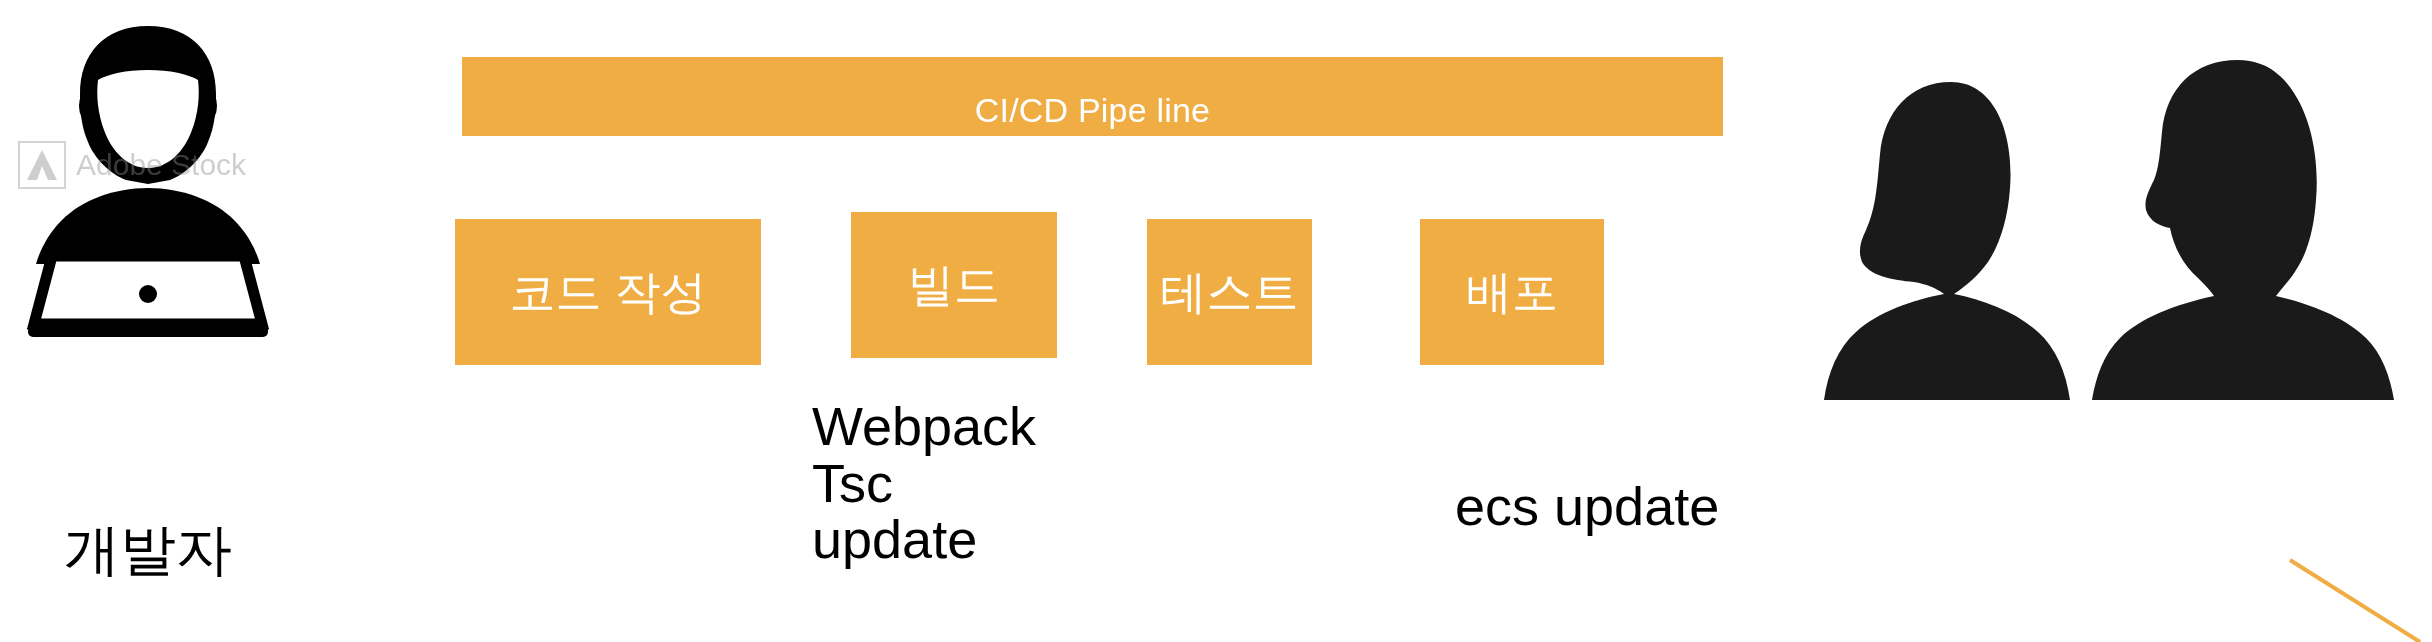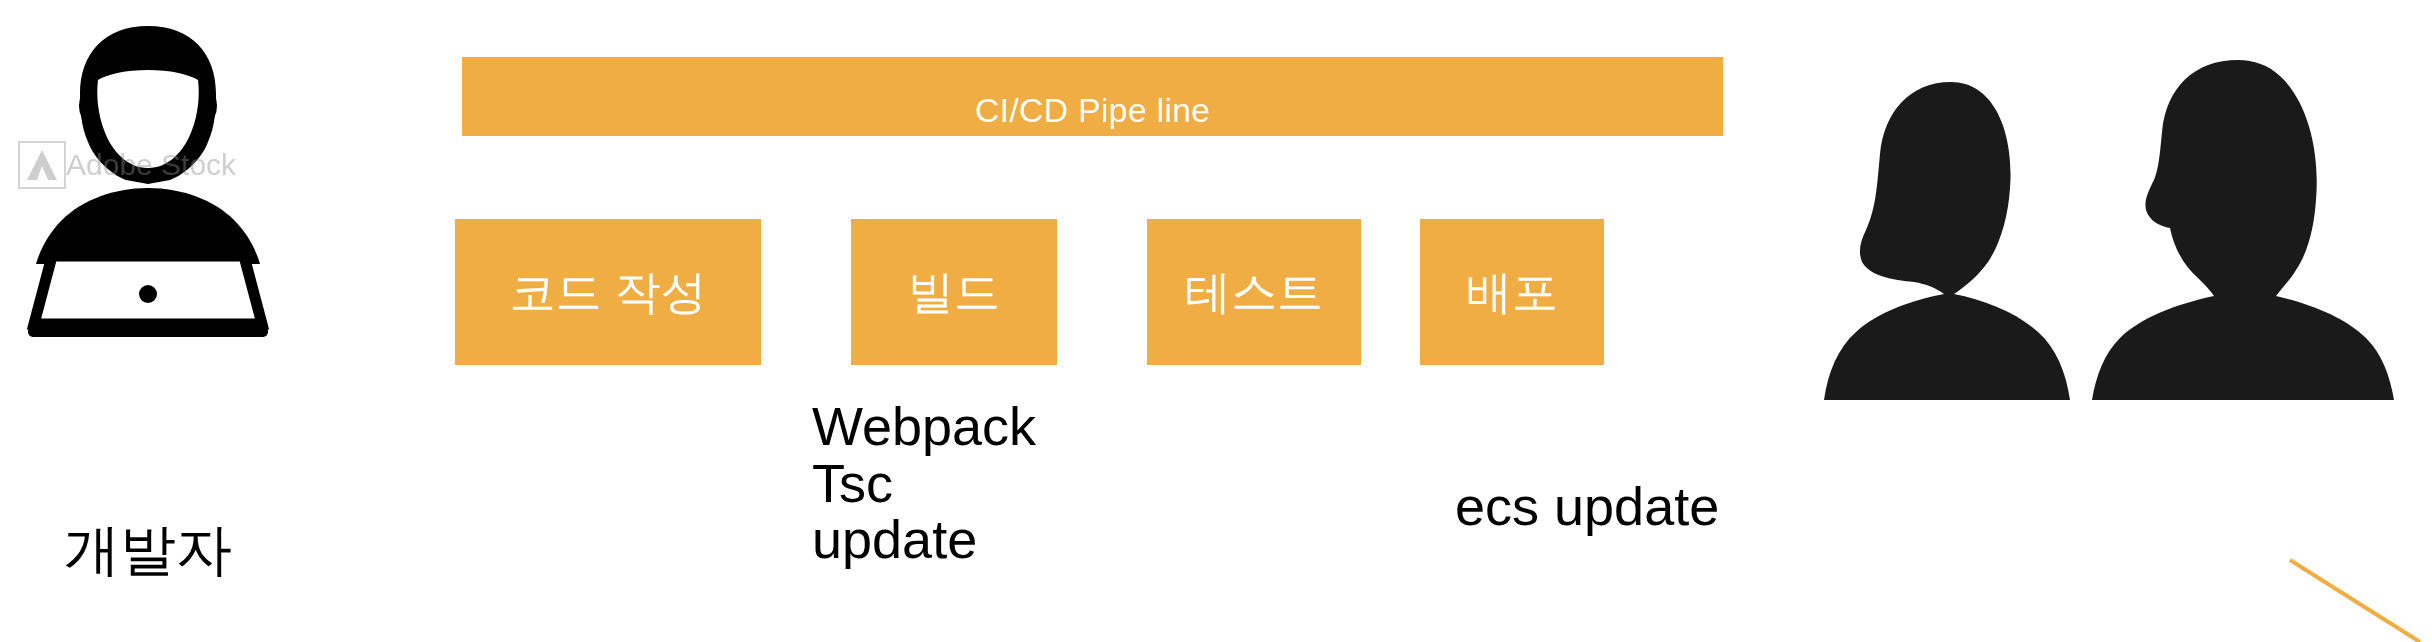--- a/index.html
+++ b/index.html
@@ -84,20 +84,21 @@
   .figure svg { display: block; }
 
   
   .watermark {
     left: 18px;
     top: 138px;
     width: 260px;
     height: 54px;
     display: flex;
     align-items: center;
+    gap: 10px;
     opacity: 0.42;
   }
   .watermark-text {
     font-size: 30px;
     color: #8d8d8d;
     font-family: "Liberation Sans", sans-serif;
     white-space: nowrap;
   }
 
   
@@ -165,25 +166,25 @@
   <div class="abs actor-label" style="left:18px; top:522px; width:260px;">개발자</div>
 
   <div class="abs banner">
     <span class="banner-label">CI/CD Pipe line</span>
   </div>
 
   <div class="abs stage-box" style="left:455px; top:219px; width:306px; height:146px;">
     <span class="stage-label">코드 작성</span>
   </div>
 
-  <div class="abs stage-box" style="left:851px; top:219px; width:206px; height:146px;">
+  <div class="abs stage-box" style="left:851px; top:212px; width:206px; height:146px;">
     <span class="stage-label">빌드</span>
   </div>
 
-  <div class="abs stage-box" style="left:1147px; top:219px; width:214px; height:146px;">
+  <div class="abs stage-box" style="left:1147px; top:219px; width:165px; height:146px;">
     <span class="stage-label">테스트</span>
   </div>
 
   <div class="abs stage-box" style="left:1420px; top:219px; width:184px; height:146px;">
     <span class="stage-label">배포</span>
   </div>
 
   <div class="abs tools" style="left:812px; top:398px;">Webpack
 Tsc
 update</div>

